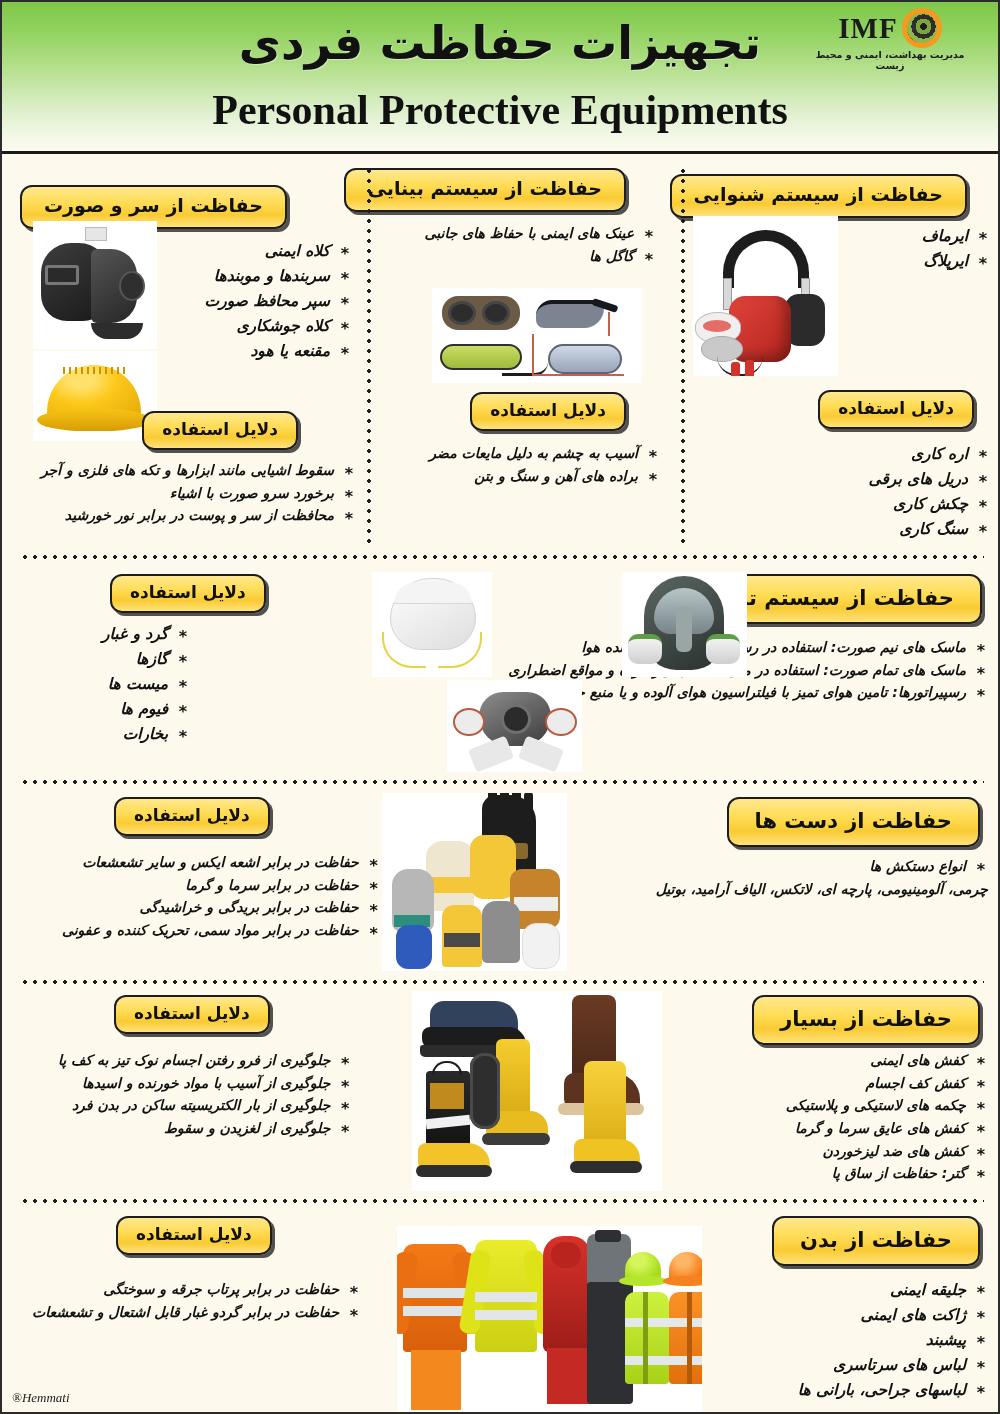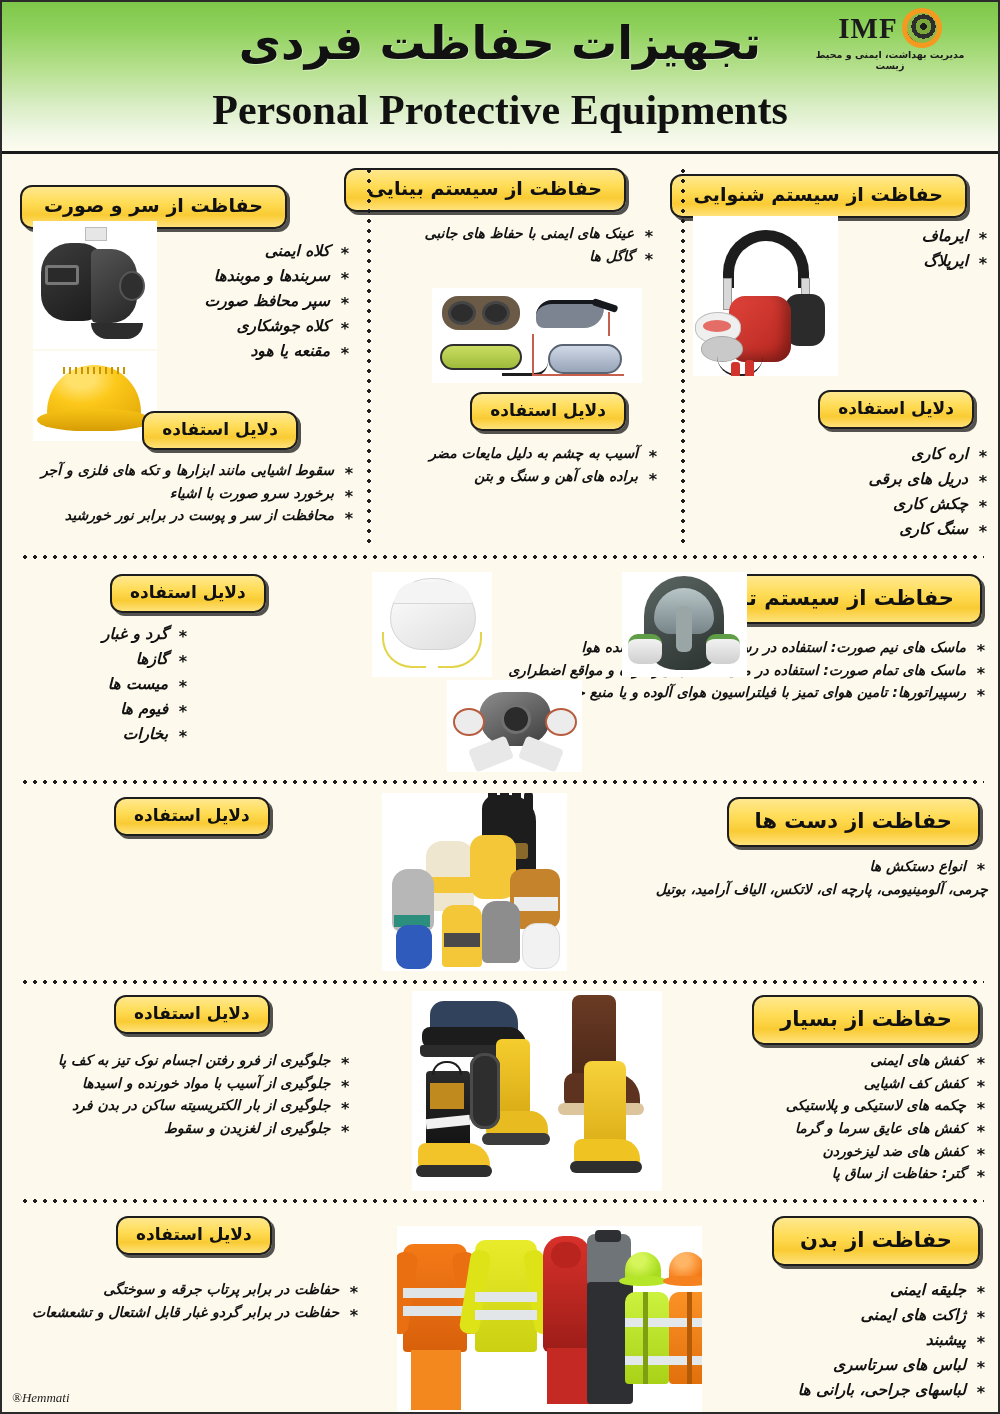--- a/index.html
+++ b/index.html
@@ -372,32 +372,38 @@
       <div class="shape" style="left:62px; top:140px; width:36px; height:14px; background:#4a4a4a;"></div>
       <div class="shape" style="left:100px; top:108px; width:38px; height:62px; background:#8d8d8d; border-radius:14px 14px 5px 5px;"></div>
       <div class="shape" style="left:14px; top:132px; width:36px; height:44px; background:#2f5bbd; border-radius:12px;"></div>
       <div class="shape" style="left:140px; top:130px; width:38px; height:46px; background:#f2f2f2; border:1px solid #ddd; border-radius:14px;"></div>
     </div>
 
     <div style="position:absolute; left:112px; top:8px;">
       <span class="badge small">دلایل استفاده</span>
     </div>
 
+    <ul class="bullets sm" style="position:absolute; left:60px; top:62px; text-align:right; direction:rtl;">
+      <li>حفاظت در برابر اشعه ایکس و سایر تشعشعات</li>
+      <li>حفاظت در برابر سرما و گرما</li>
+      <li>حفاظت در برابر بریدگی و خراشیدگی</li>
+      <li>حفاظت در برابر مواد سمی، تحریک کننده و عفونی</li>
+    </ul>
   </div>
 
   <div class="dots-h rowsep" style="top:977px;"></div>
 
   <div class="band" style="top:985px; height:205px;">
     <div style="position:absolute; right:22px; top:8px;">
       <span class="badge big">حفاظت از  بسیار</span>
     </div>
 
     <ul class="bullets sm" style="position:absolute; right:14px; top:62px; text-align:right;">
       <li>کفش های ایمنی</li>
-      <li>کفش کف اشیایی</li>
+      <li>کفش کف اجسام</li>
       <li>چکمه های لاستیکی و پلاستیکی</li>
       <li>کفش های عایق سرما و گرما</li>
       <li>کفش های ضد لیزخوردن</li>
       <li>گتر: حفاظت از ساق پا</li>
     </ul>
 
     <div class="photo" style="left:410px; top:4px; width:250px; height:200px;">
 
       <div class="shape" style="left:18px; top:10px; width:88px; height:34px; background:#30425c; border-radius:14px 22px 6px 6px;"></div>
       <div class="shape" style="left:10px; top:36px; width:104px; height:24px; background:#1c1c1c; border-radius:10px 22px 8px 16px;"></div>

